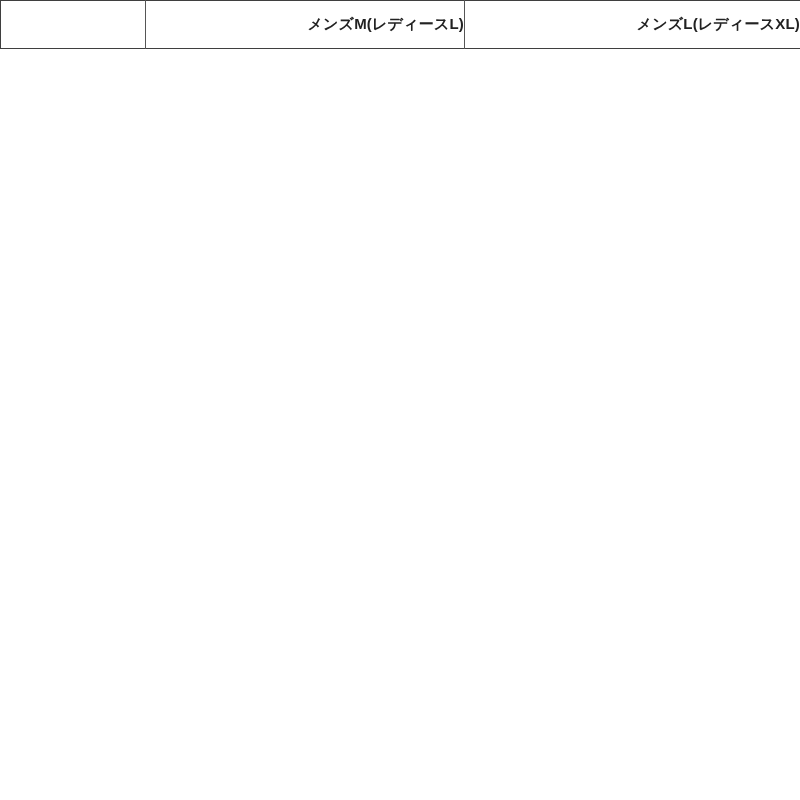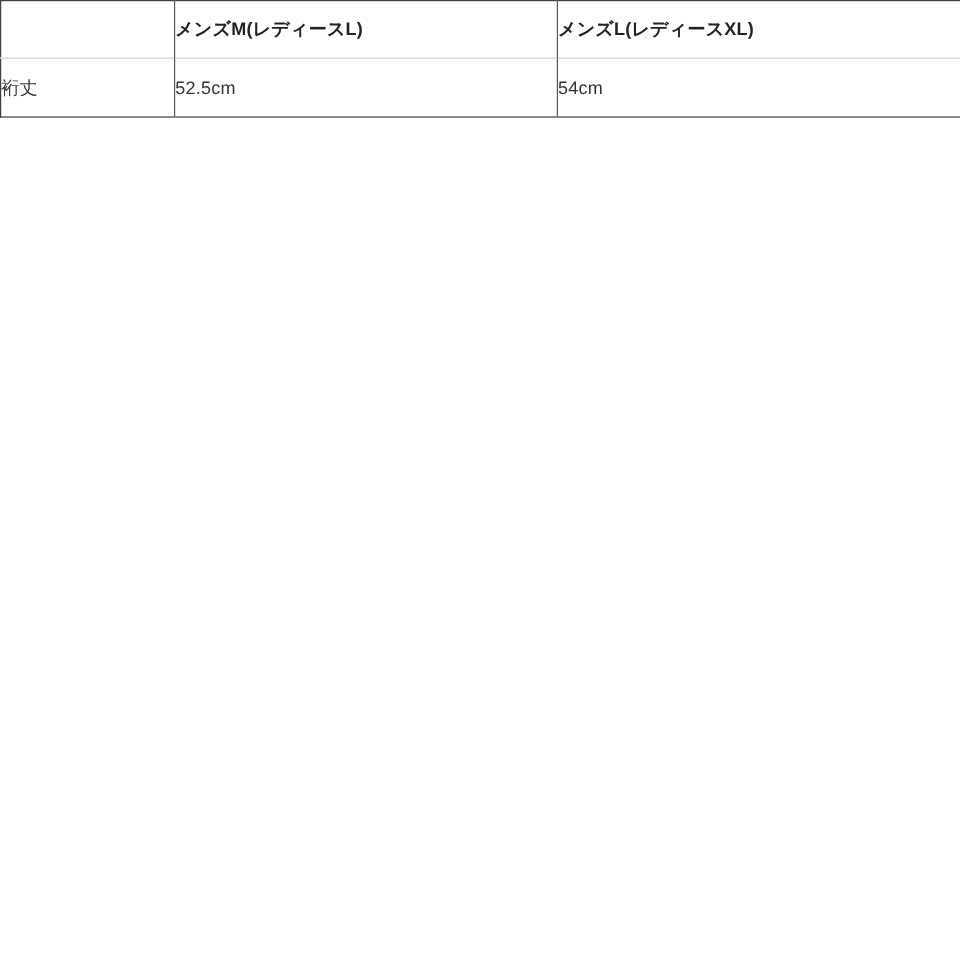--- a/index.html
+++ b/index.html
@@ -21,21 +21,21 @@
     border-collapse: collapse;
     background: #ffffff;
     border: 1px solid #3f3f3f;
   }
   table.size-table col.c0 { width: 145px; }
   table.size-table col.c1 { width: 319px; }
   table.size-table col.c2 { width: 336px; }
   table.size-table th,
   table.size-table td {
     height: 49px;
-    text-align: left;
+    text-align: right;
     vertical-align: middle;
     font-size: 15px;
     font-weight: 400;
     color: #333333;
     background: #ffffff;
     border-left: 1px solid #565656;
     border-top: 1px solid #cfcfcf;
     letter-spacing: 0.2px;
     margin-top: 12px;
   }
@@ -60,20 +60,15 @@
         <col class="c2">
     </colgroup>
     <thead>
       <tr>
         <th></th>
         <th>メンズM(レディースL)</th>
         <th>メンズL(レディースXL)</th>
       </tr>
     </thead>
     <tbody>
-      <tr>
-        <th>裄丈</th>
-        <td>52.5cm</td>
-        <td>54cm</td>
-      </tr>
     </tbody>
   </table>
 </div>
 
 </body></html>

